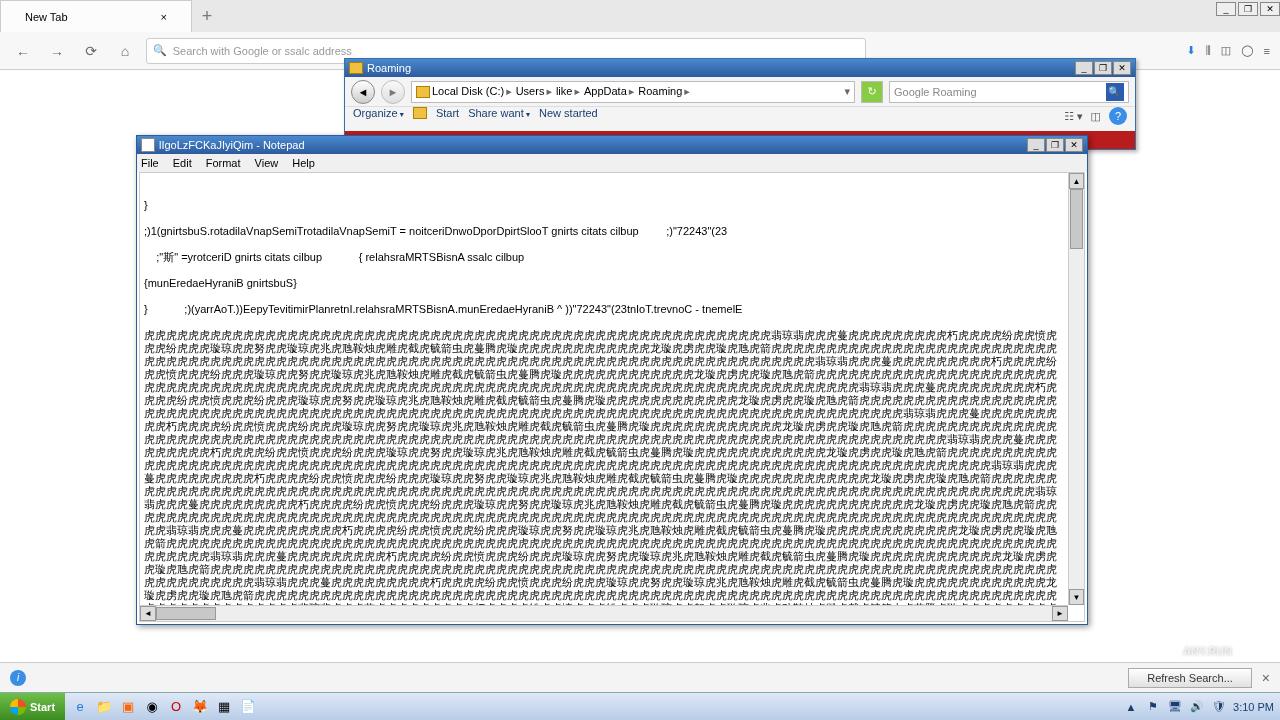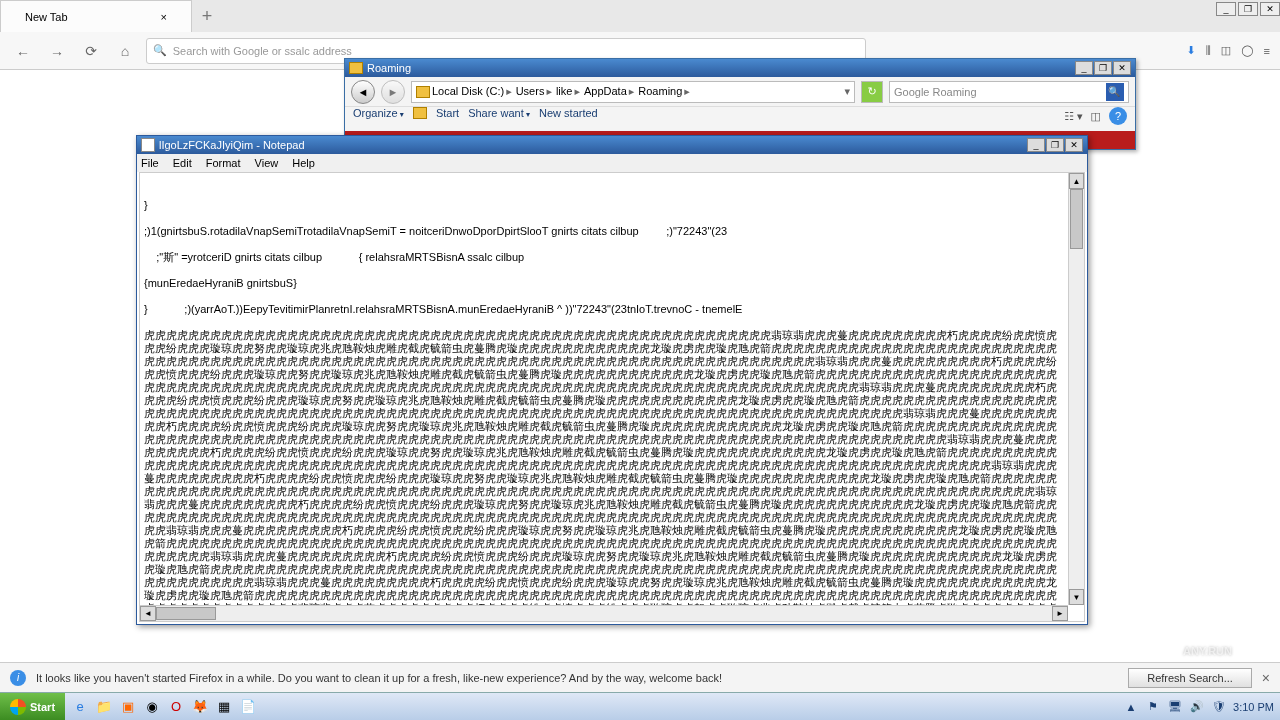--- a/index.html
+++ b/index.html
@@ -190,21 +190,20 @@
   </div>
 </div>
 
 <div class="watermark">
   <span>ANY.RUN</span>
   <div class="tri"></div>
 </div>
 
 <div class="ff-notif">
   <div class="info-ico">i</div>
-  <span>It looks like you haven't started Firefox in a while. Do you want to clean it up for a fresh, like-new experience? And by the way, welcome back!</span>
   <div class="refresh-btn">Refresh Search...</div>
   <div class="close-x">×</div>
 </div>
 
 <div class="taskbar">
   <div class="start-btn">
     <div class="start-orb"></div>
     <span>Start</span>
   </div>
   <div class="tb-icons">

